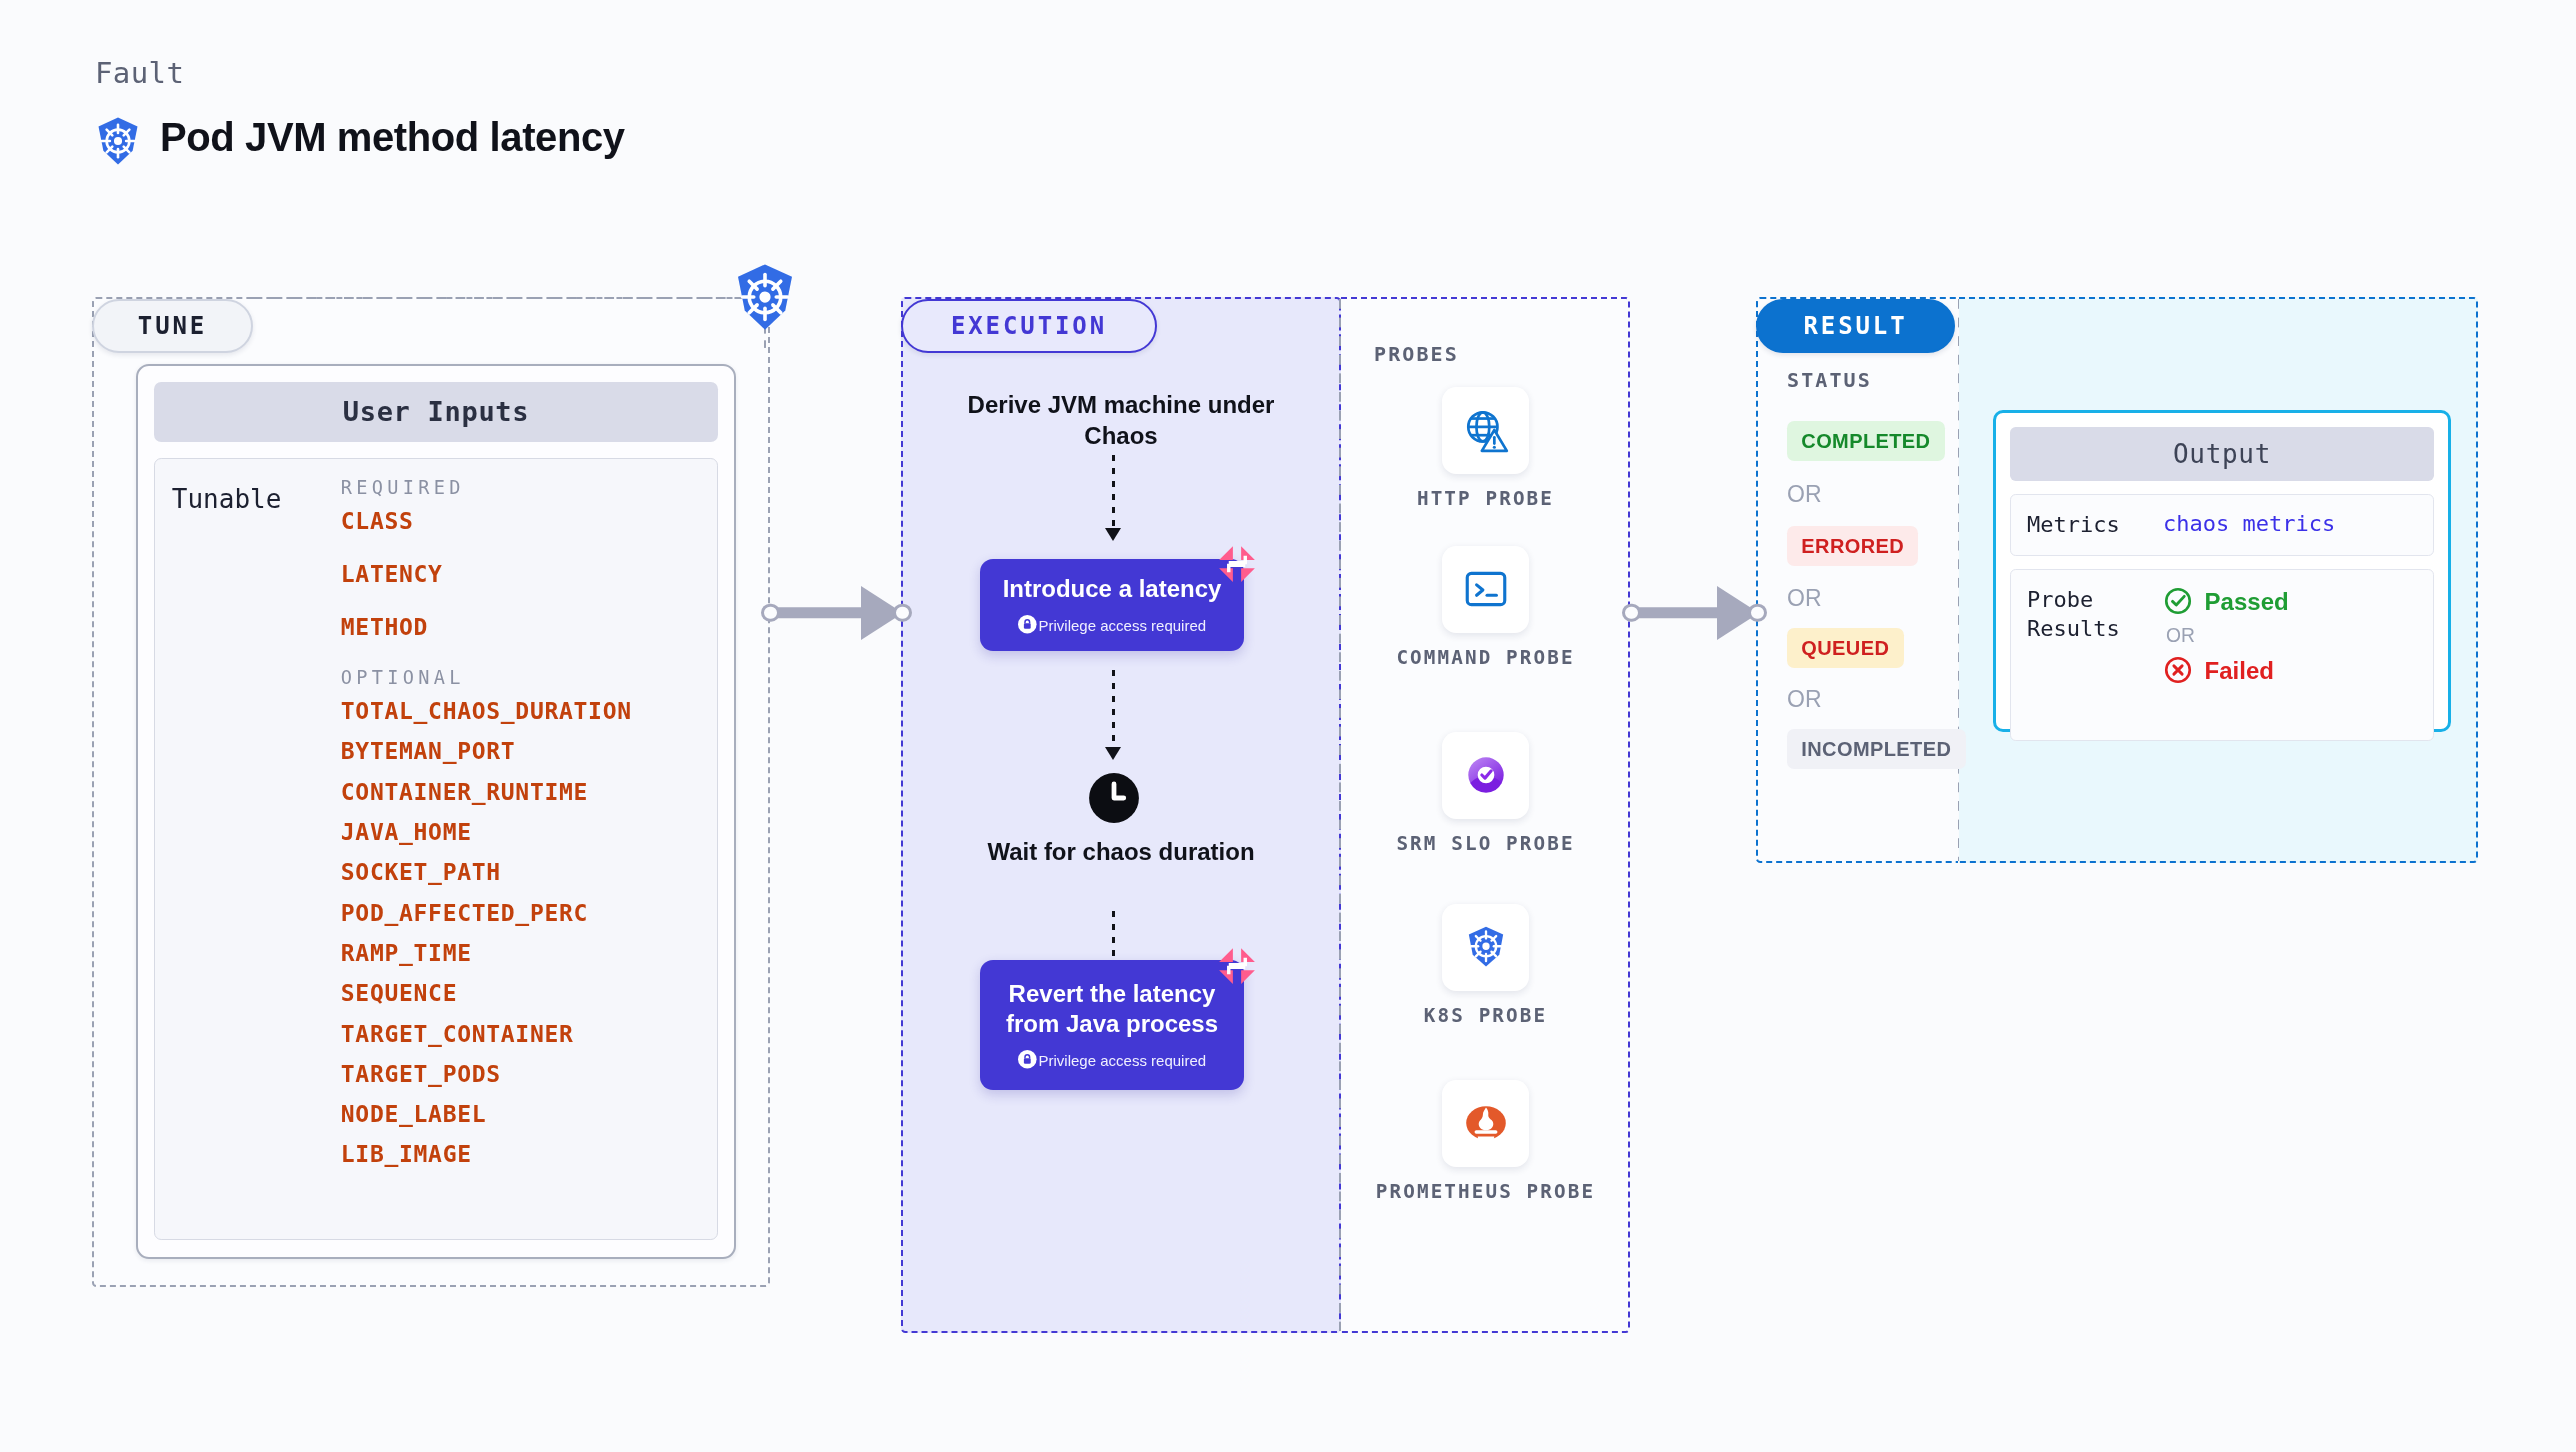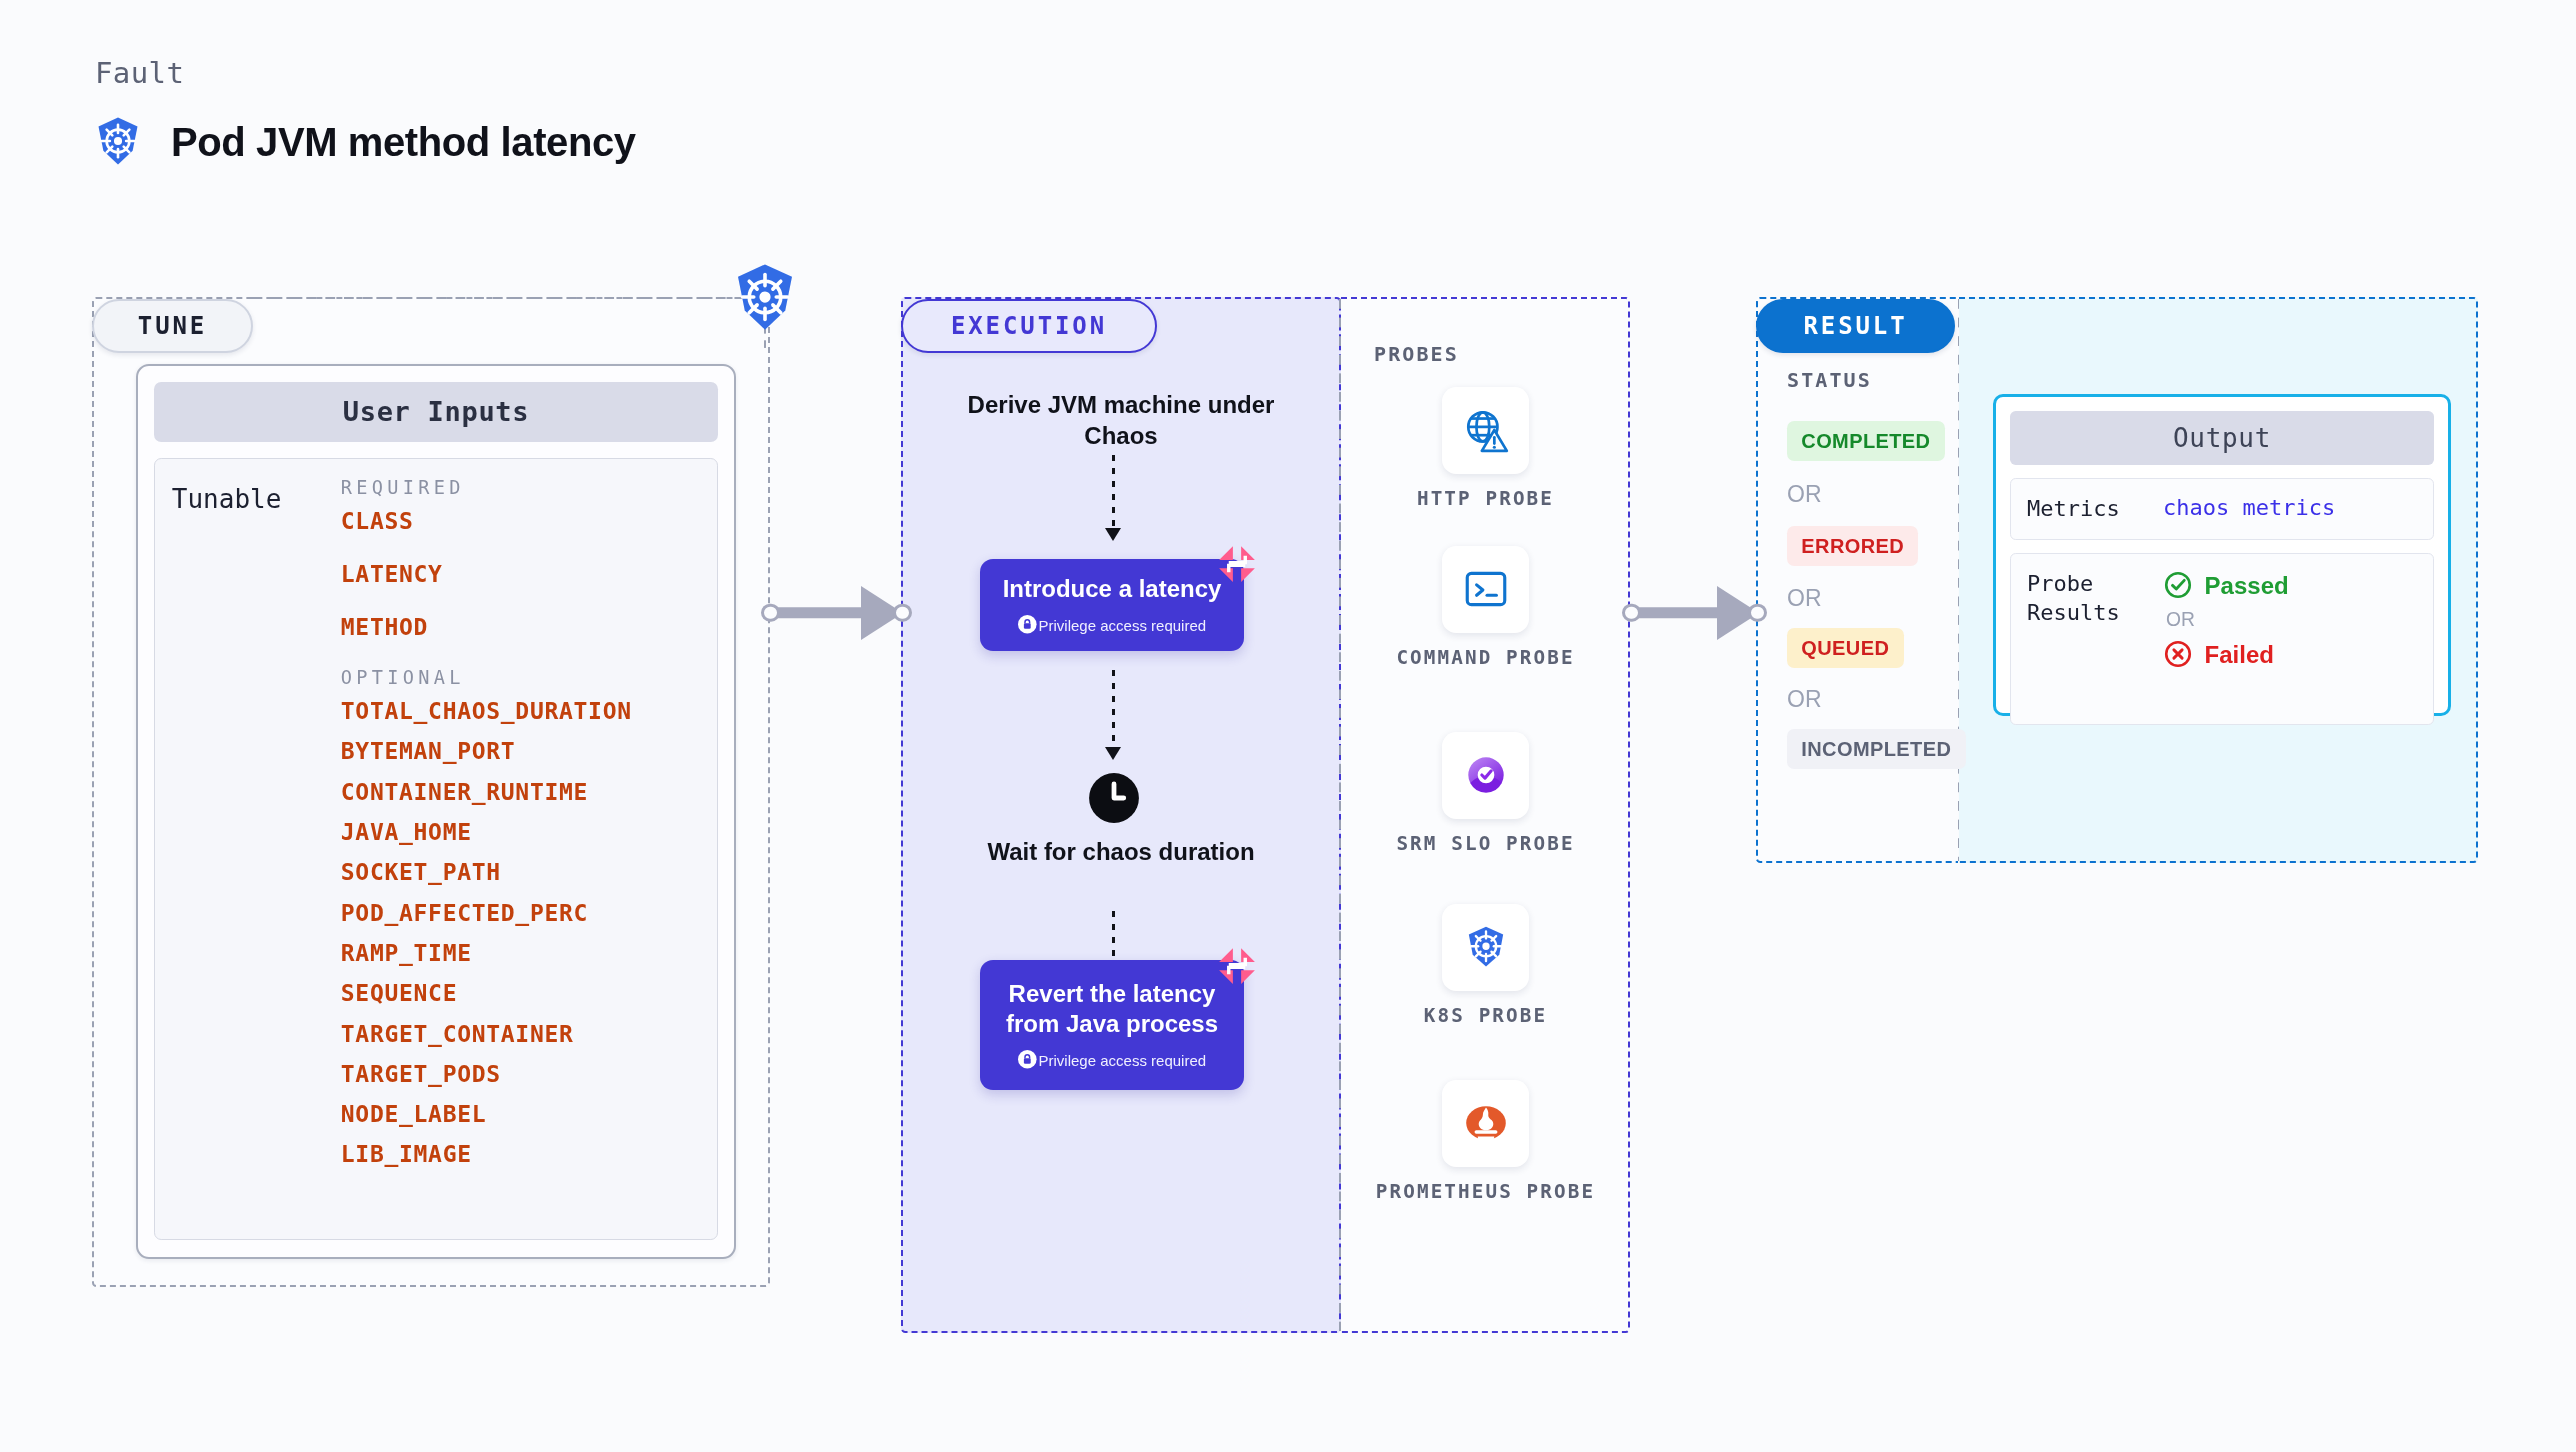--- a/index.html
+++ b/index.html
@@ -12,21 +12,21 @@
   .page { position: relative; width: 2576px; height: 1452px; }
 
   
   .hdr-kicker {
     position: absolute; left: 95px; top: 56px;
     font-family: "DejaVu Sans Mono", monospace;
     font-size: 29px; color: #5c6275; letter-spacing: 0.4px;
   }
   .hdr-row {
     position: absolute; left: 92px; top: 115px;
-    display: flex; align-items: center; gap: 27px;
+    display: flex; align-items: flex-start; gap: 16px;
   }
   .hdr-title {
     font-size: 40px; font-weight: bold; color: #10121a;
     letter-spacing: -0.4px;
   }
 
   
   .pill {
     position: absolute; display: flex; align-items: center; justify-content: center;
     border-radius: 716px; font-family: "DejaVu Sans Mono", monospace;
@@ -206,21 +206,21 @@
     position: absolute; left: 1787px; display: inline-flex; align-items: center;
     justify-content: center; border-radius: 7.2px; padding: 0 14.3px; height: 40px;
     font-size: 20px; font-weight: bold; letter-spacing: 0.4px;
   }
   .or-text {
     position: absolute; left: 1787px; font-size: 23px; color: #9aa1b3;
   }
 
   
   #output-card {
-    position: absolute; left: 1993px; top: 394px; width: 458px; height: 322px;
+    position: absolute; left: 1993px; top: 410px; width: 458px; height: 322px;
     background: #ffffff; border: 3.6px solid #18b0e8; border-radius: 10px;
   }
   .out-head {
     margin: 14.3px 14.3px 0 14.3px; height: 54px; background: #d9dbe8;
     border-radius: 5.7px; display: flex; align-items: center; justify-content: center;
     font-family: "DejaVu Sans Mono", monospace; font-size: 26px;
     color: #3d4356; letter-spacing: 0.7px;
   }
   .out-row {
     margin: 13px 14.3px 0 14.3px; border: 1.4px solid #e2e5ee;

